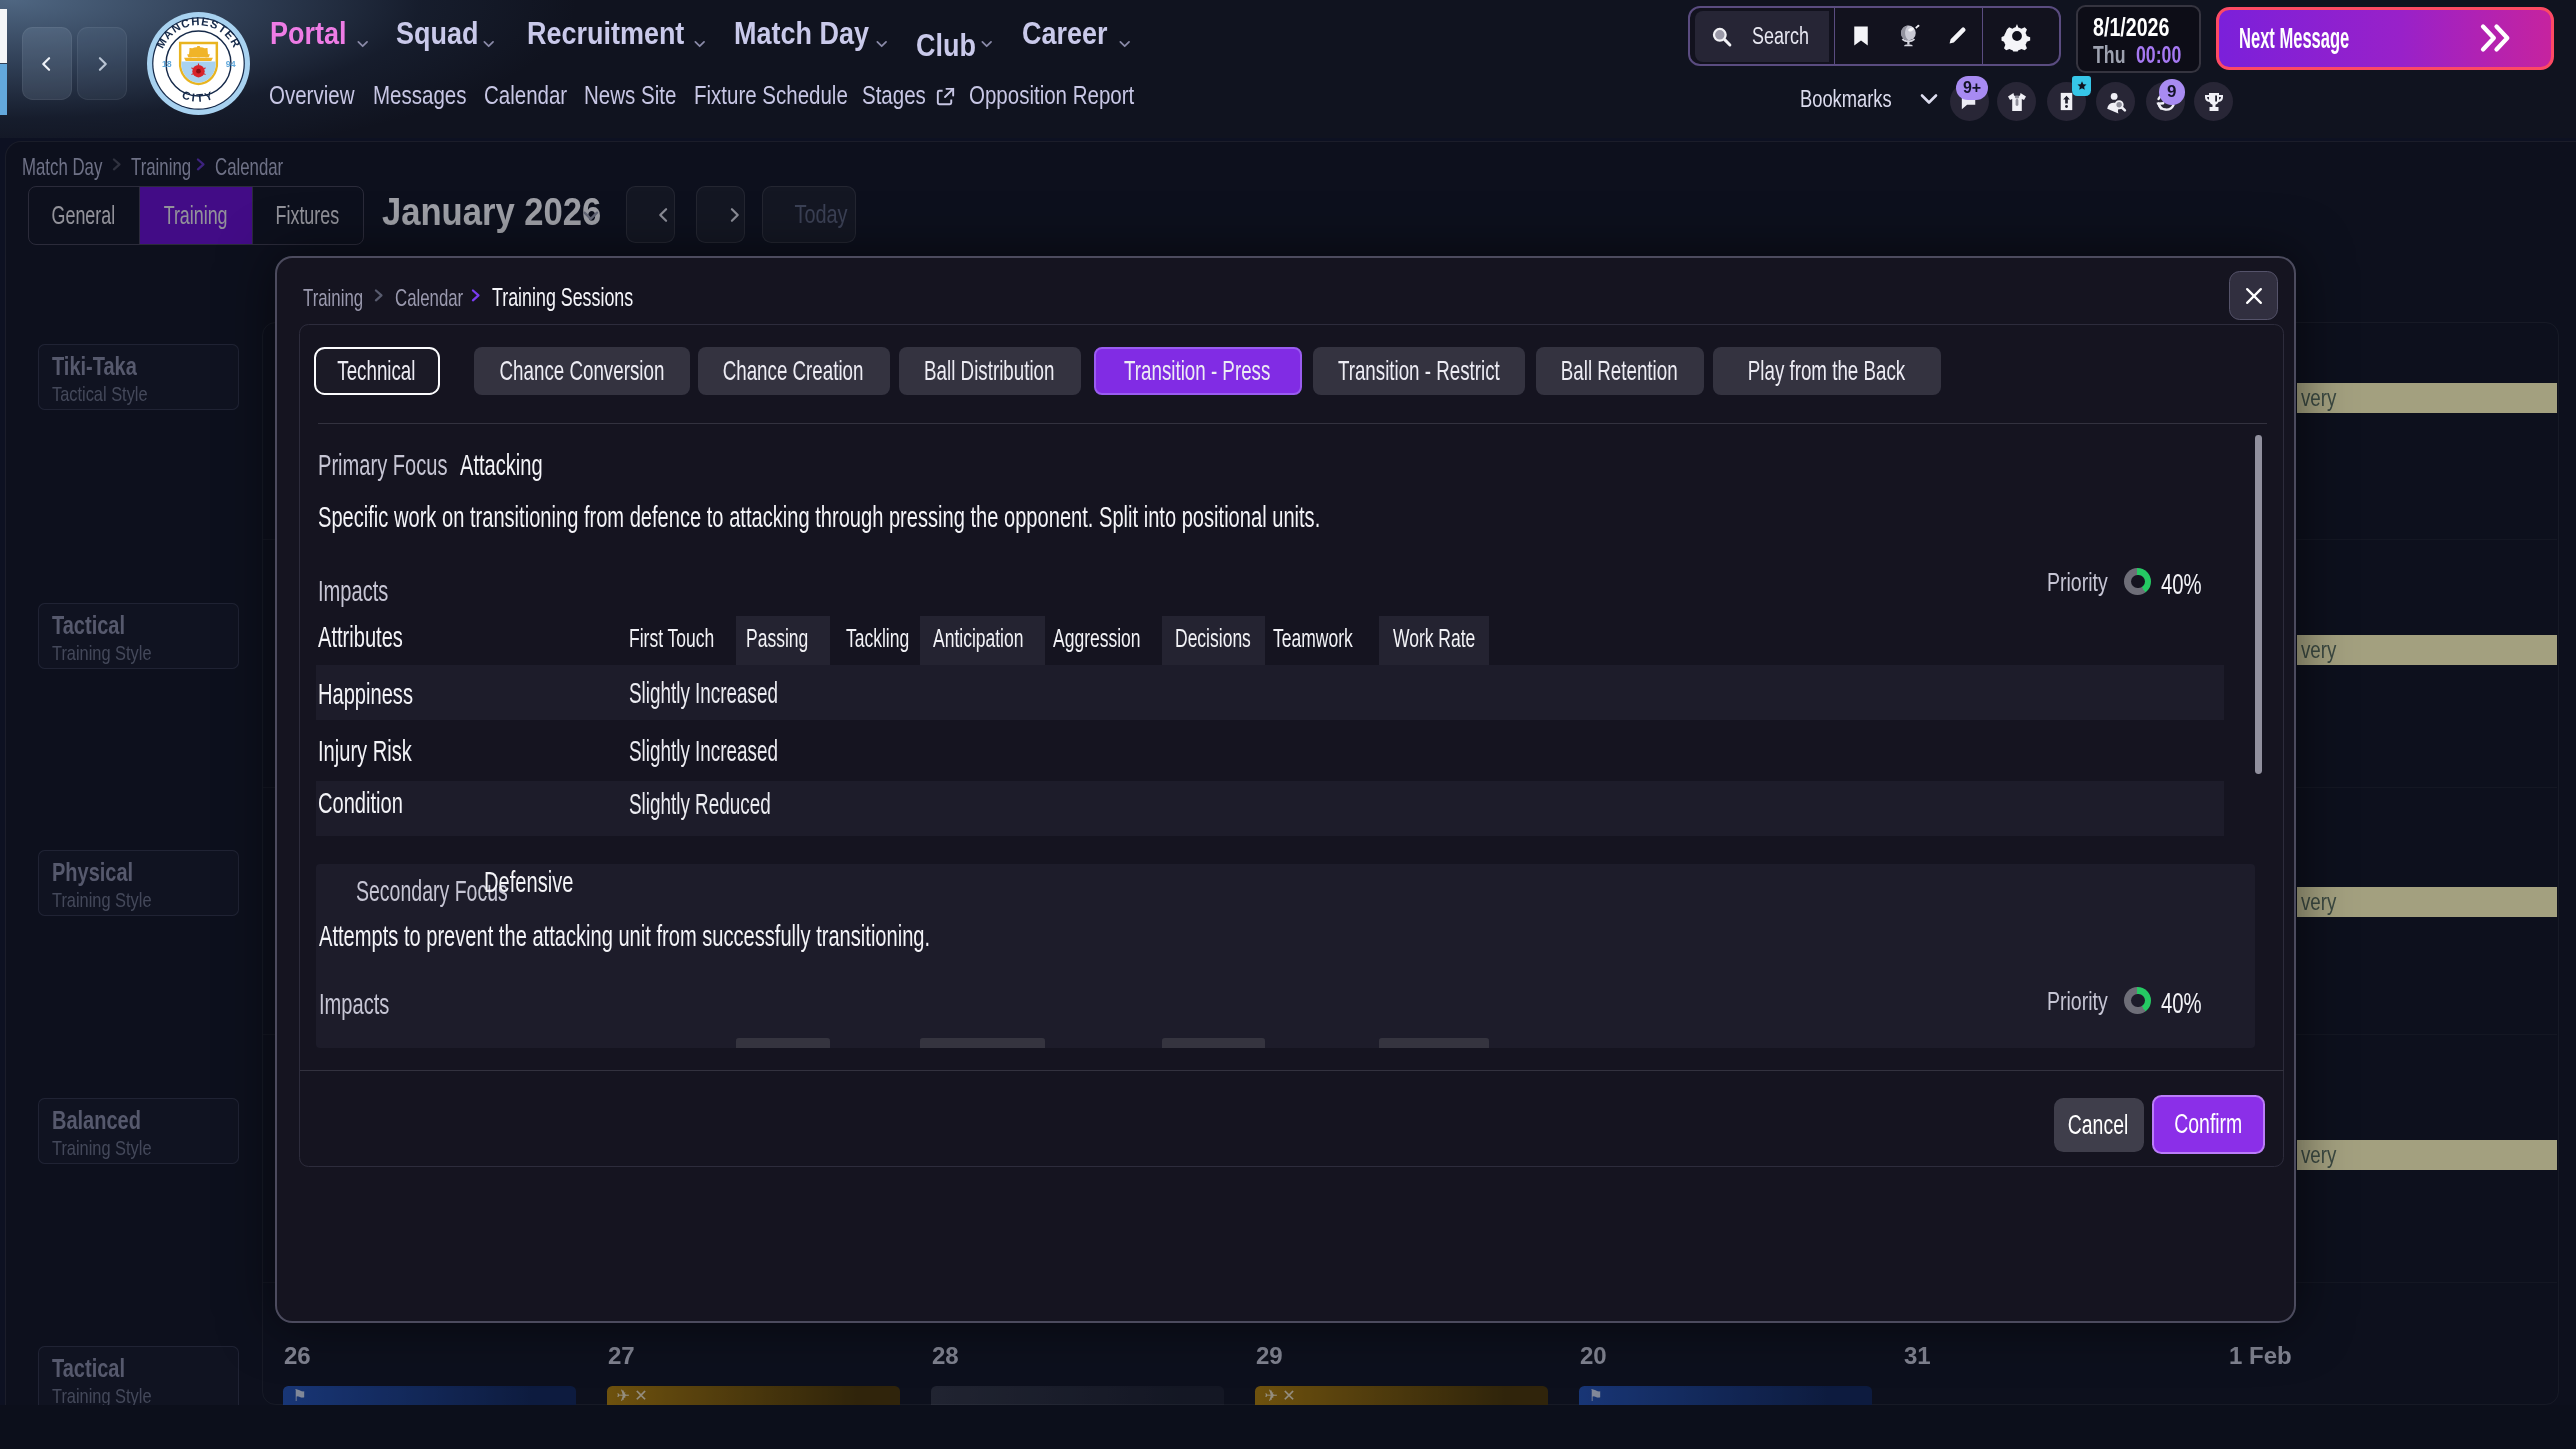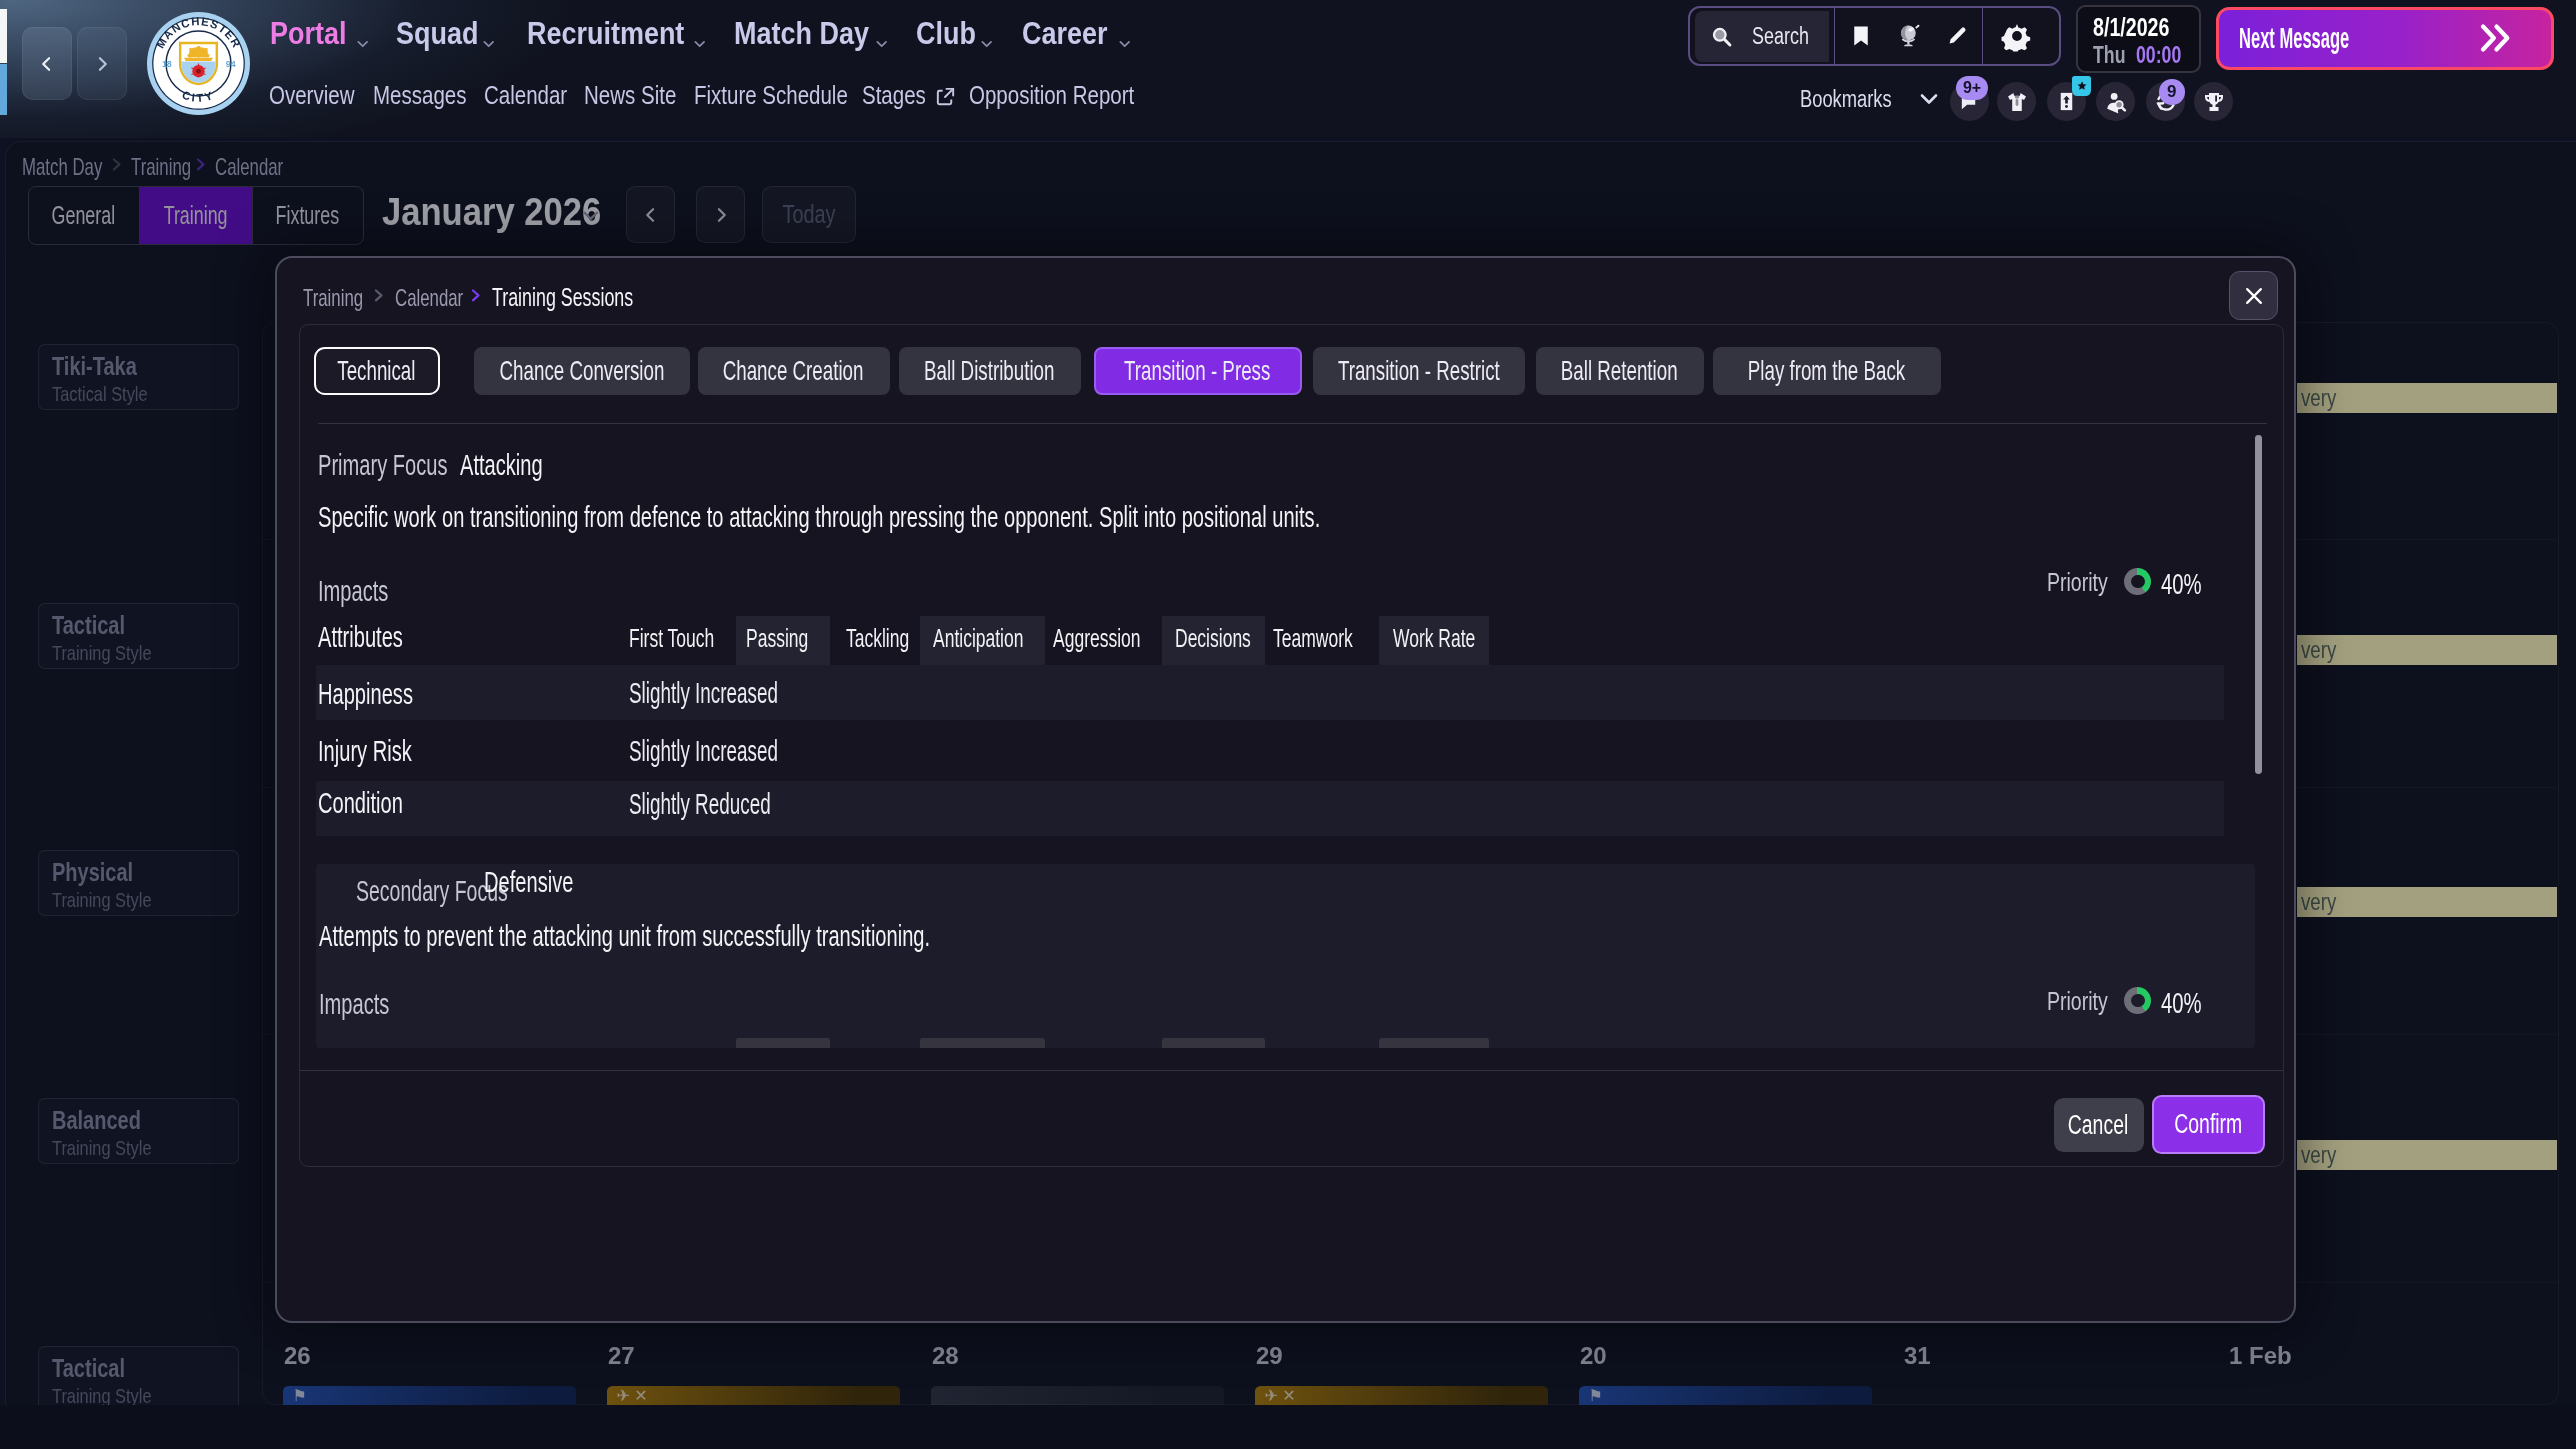--- a/index.html
+++ b/index.html
@@ -55,21 +55,21 @@
   .tabgroup { position:absolute; left:27.5px; top:48px; height:59px; display:flex;
     border:1.3px solid #434357; border-radius:8px; overflow:hidden; }
   .tab { height:100%; display:flex; align-items:center; justify-content:center; color:#e3e3ec; font-size:25.5px; }
   .tab .cxc { --sx:.7; }
   .tab + .tab { border-left:1.3px solid #434357; }
   .tab.sel { background:#6712cd; }
   .monthtitle { position:absolute; left:382px; top:74px; transform:translateY(-50%);
     color:#f6f8ff; font-weight:bold; font-size:38px; }
   .calbtn { position:absolute; top:48px; width:49px; height:57px; border-radius:9.4px;
     background:rgba(255,255,255,.05); border:1.3px solid rgba(255,255,255,.11); color:#c9cdde;
-    display:flex; align-items:center; justify-content:center; }
+    display:flex; align-items:center; justify-content:flex-end; }
   .sidecard { position:absolute; left:38px; width:201px; height:66px; border-radius:6.7px;
     background:rgba(30,34,56,.5); border:1.3px solid rgba(110,115,145,.30); padding:6.7px 13.4px; }
   .sidecard .t1 { color:#868aa6; font-weight:bold; font-size:25px; }
   .sidecard .t2 { color:#697088; font-size:21px; margin-top:1.3px; }
   .calpanel { position:absolute; left:262px; top:184px; width:2297px; height:1083px;
     border:1.3px solid rgba(255,255,255,.07); border-radius:13.4px; }
   .weekline { position:absolute; left:263px; width:2294px; height:1.3px; background:rgba(255,255,255,.05); }
   .greenrow { position:absolute; left:2297px; width:260px; height:30px; background:#fef9c3; color:#5c7162; font-size:24px; }
   .daynum { position:absolute; top:1204px; color:#c8ccde; font-weight:bold; font-size:24px; }
   .evbar { position:absolute; top:1248px; width:293px; height:20px; border-radius:5.4px 5.4px 0 0; }
@@ -233,21 +233,21 @@
       <circle cx="50" cy="57.5" r="6" fill="#d8232a"></circle>
       <circle cx="50" cy="57.5" r="2.3" fill="#8e0e14"></circle>
       <g stroke="#d8232a" stroke-width="1.1" fill="none">
           <path d="M50,51.5 l0,-1.5 M55.5,55 l1.3,-0.8 M55.5,60 l1.3,0.8 M44.5,55 l-1.3,-0.8 M44.5,60 l-1.3,0.8"></path>
         </g>
     </svg>
     <div class="mainnav-item active" style="left:270px;"><span class="cx">Portal</span></div>
     <div class="mainnav-item" style="left:396px;"><span class="cx">Squad</span></div>
     <div class="mainnav-item" style="left:527px;"><span class="cx">Recruitment</span></div>
     <div class="mainnav-item" style="left:734px;"><span class="cx">Match Day</span></div>
-    <div class="mainnav-item" style="left:916px;"><span class="cx">Club</span></div>
+    <div class="mainnav-item" style="left:916px;margin-top:12px;"><span class="cx">Club</span></div>
     <div class="mainnav-item" style="left:1022px;"><span class="cx">Career</span></div>
     <svg class="navchev" style="left:354px;" viewBox="0 0 24 24" fill="none" stroke="#8a8aa8" stroke-width="2.4" stroke-linecap="round" stroke-linejoin="round">
         <polyline points="6,9.5 12,15.5 18,9.5"></polyline>
       </svg>
     <svg class="navchev" style="left:480px;" viewBox="0 0 24 24" fill="none" stroke="#8a8aa8" stroke-width="2.4" stroke-linecap="round" stroke-linejoin="round">
         <polyline points="6,9.5 12,15.5 18,9.5"></polyline>
       </svg>
     <svg class="navchev" style="left:691px;" viewBox="0 0 24 24" fill="none" stroke="#8a8aa8" stroke-width="2.4" stroke-linecap="round" stroke-linejoin="round">
         <polyline points="6,9.5 12,15.5 18,9.5"></polyline>
       </svg>

